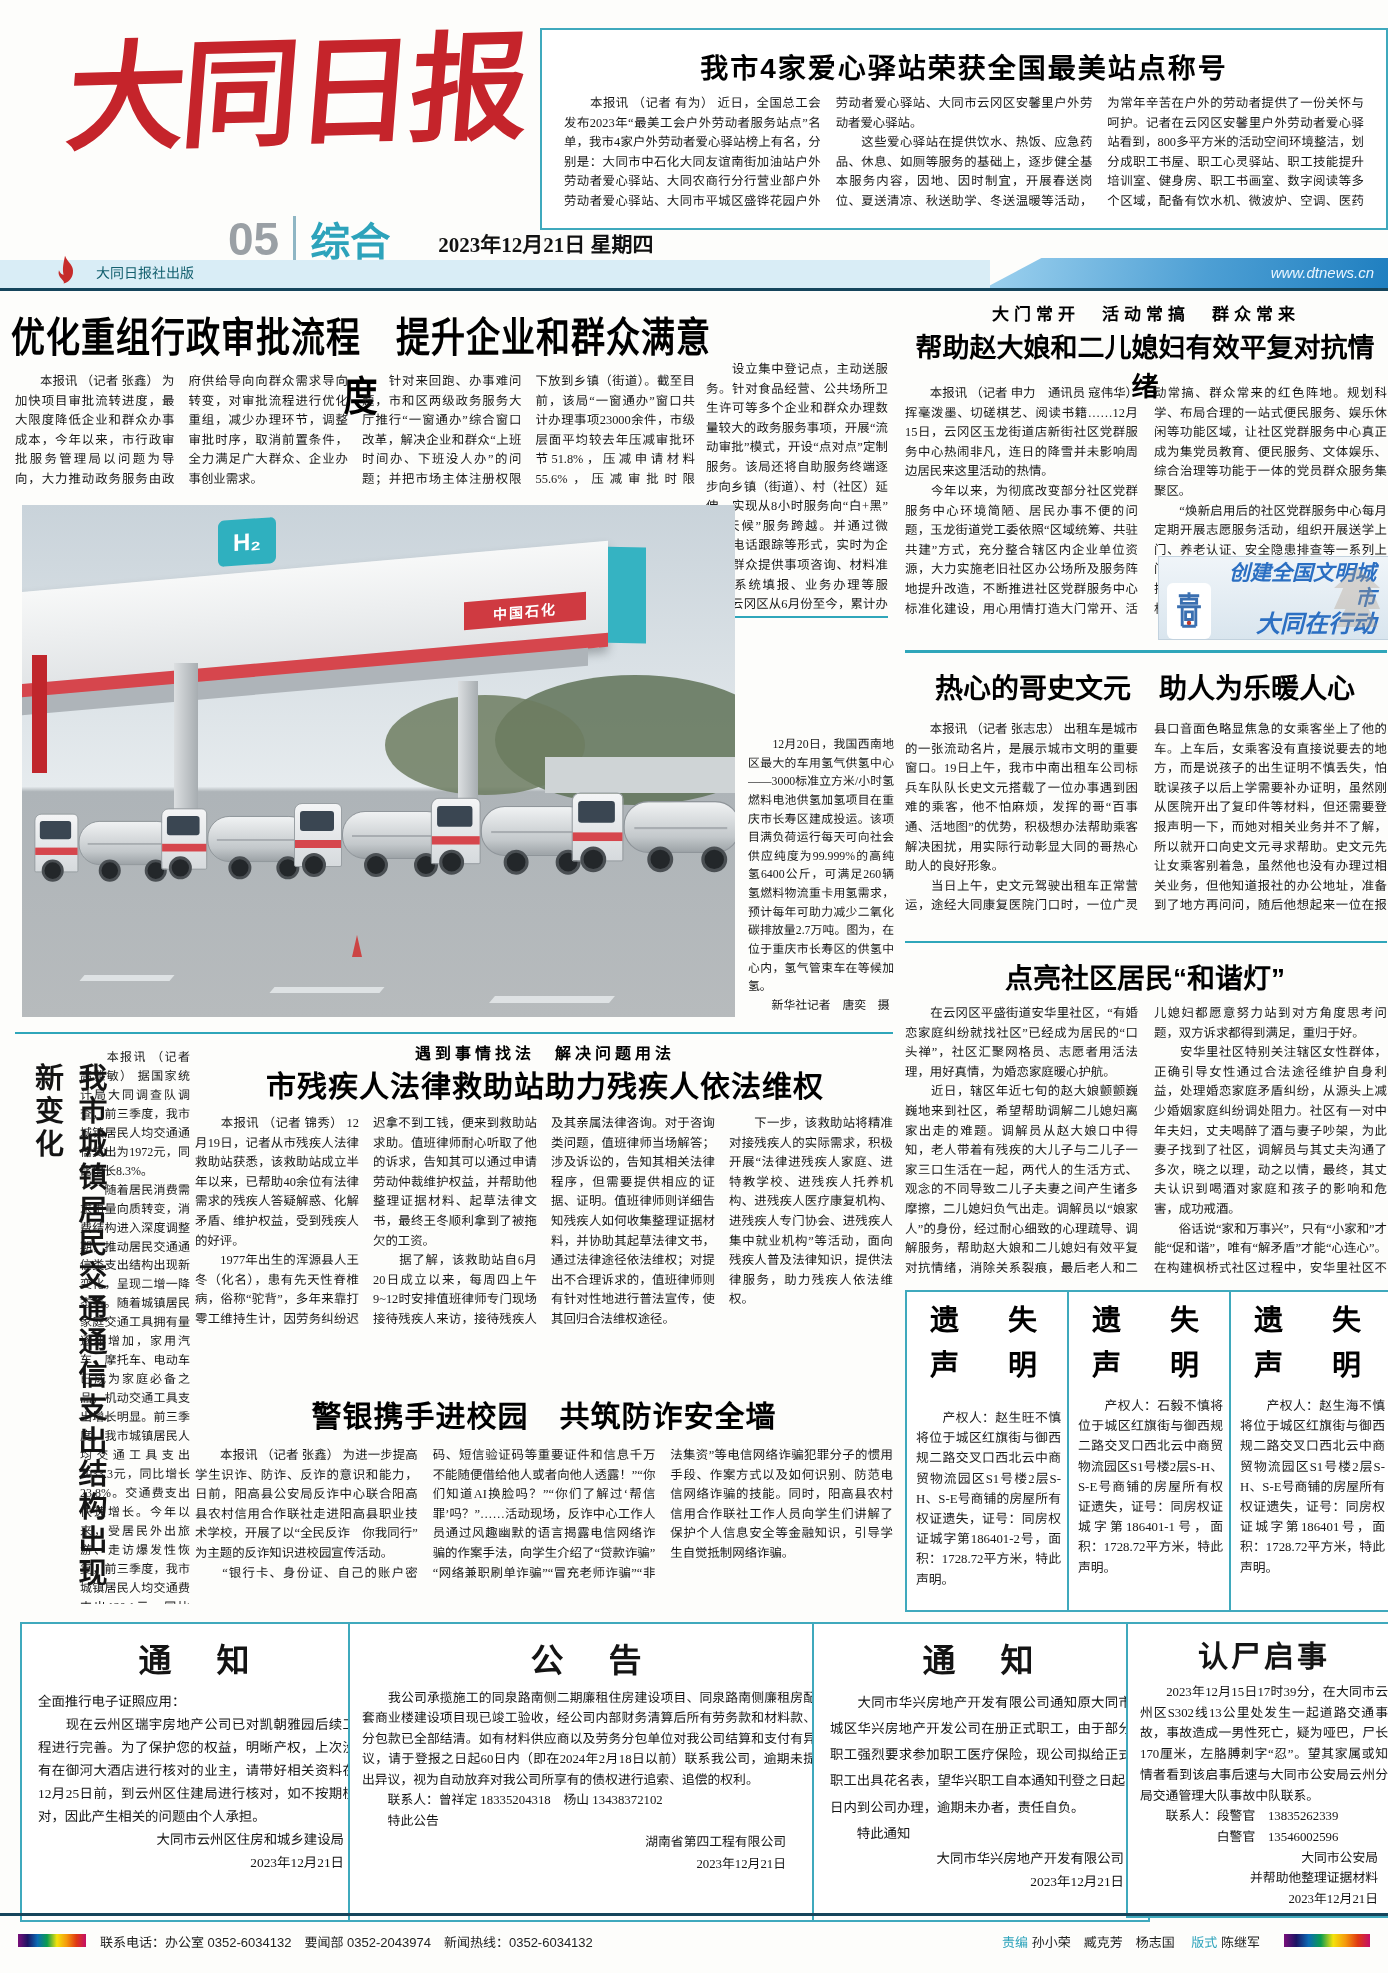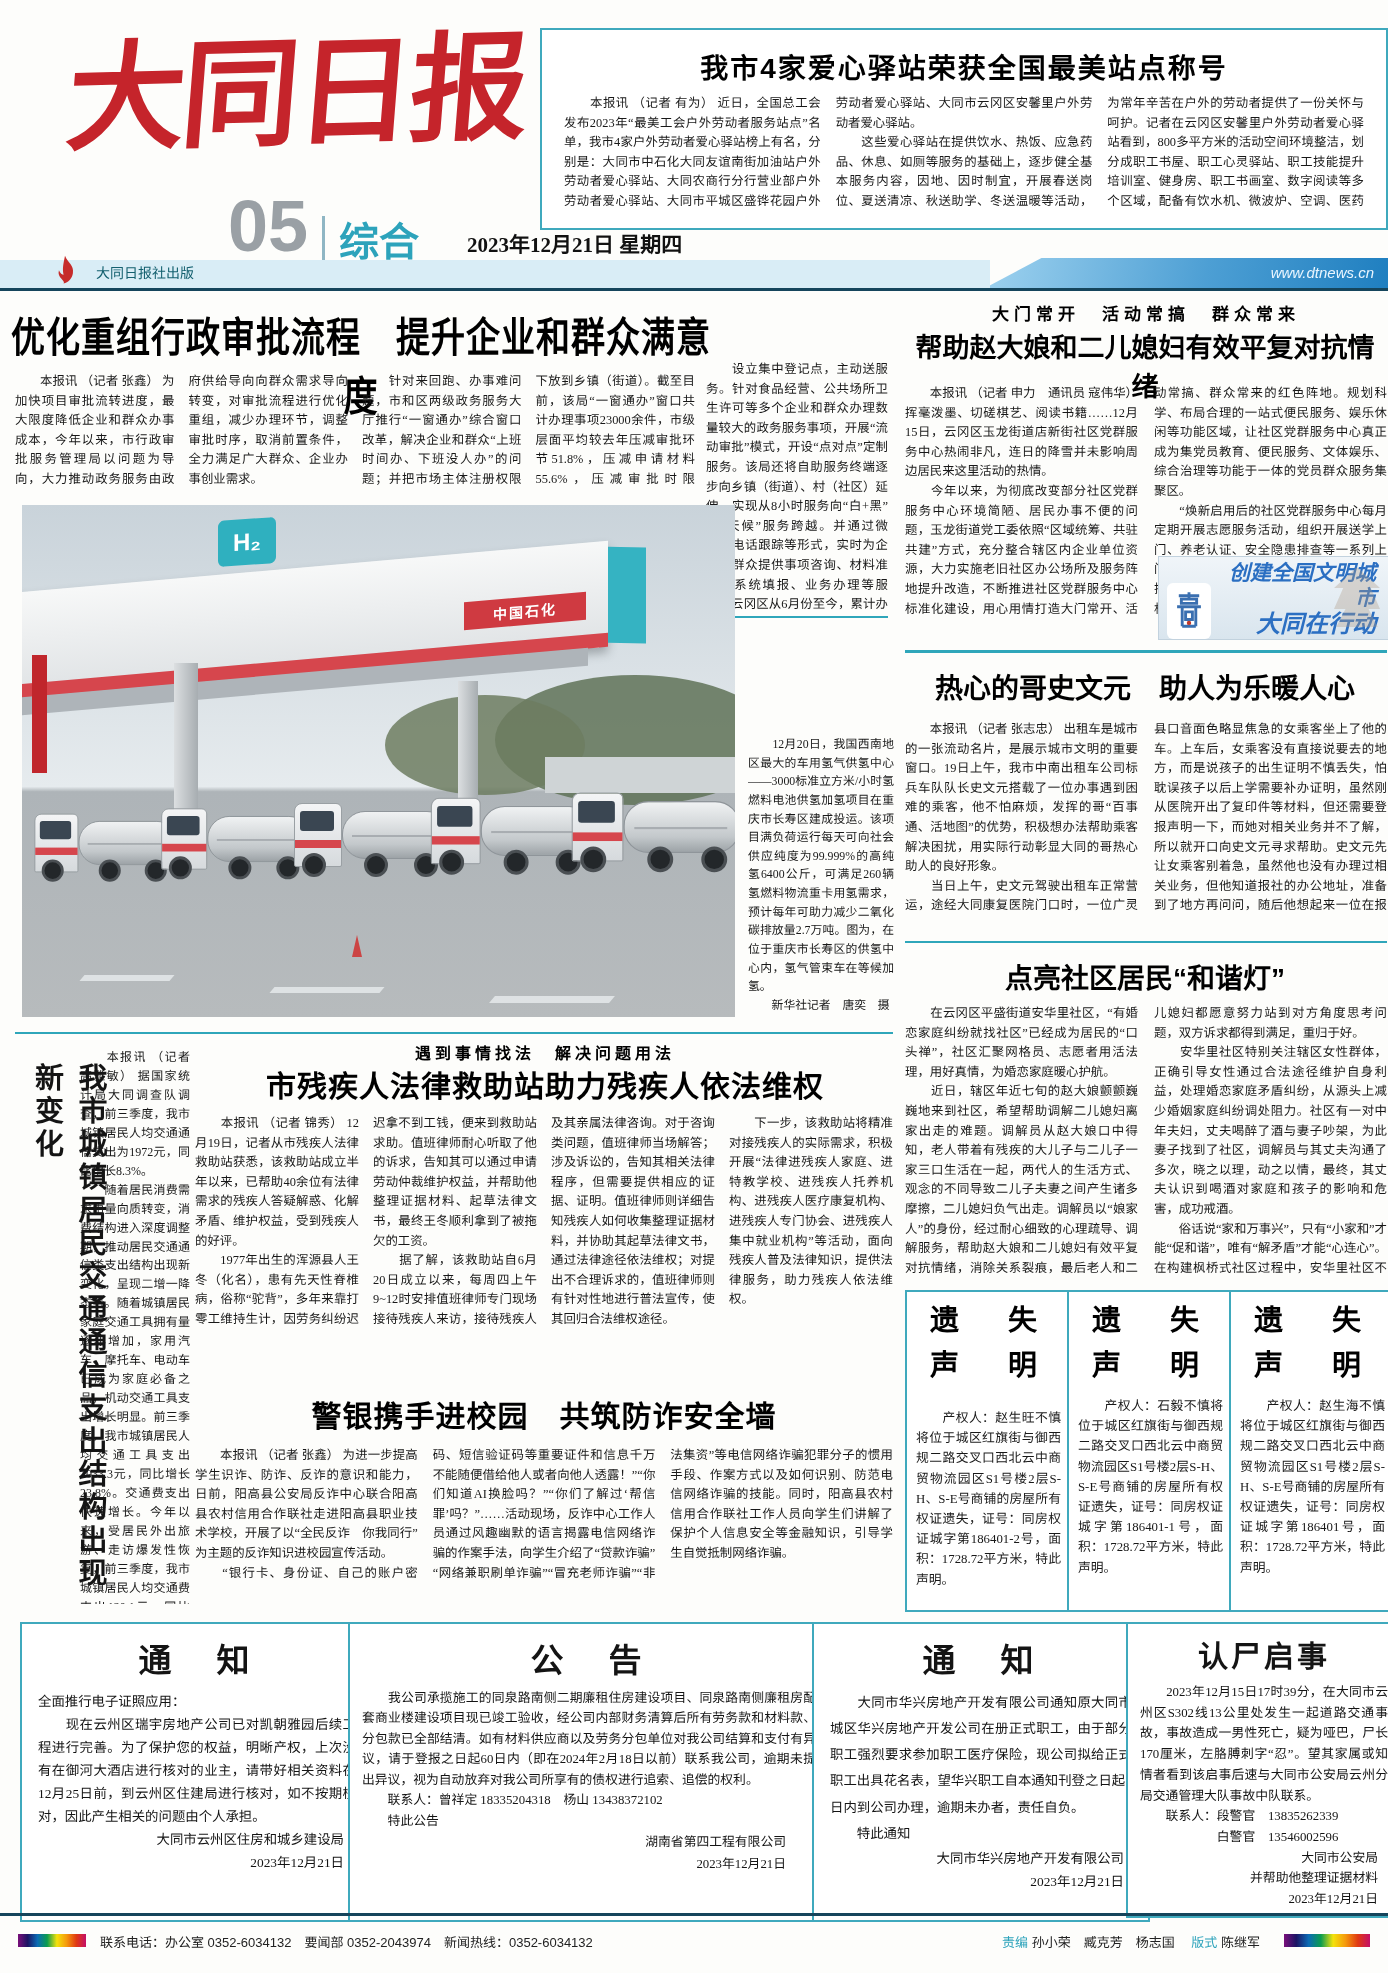--- a/index.html
+++ b/index.html
@@ -12,21 +12,21 @@
   .cols2{column-count:2;column-gap:16px;}
   .cols3{column-count:3;column-gap:15px;}
   .cols4{column-count:4;column-gap:14px;}
   .clip{overflow:hidden;}
   .teal-rule{background:#2fa6ba;height:2px;}
   .navy-rule{background:#15455c;}
   .box{border:2px solid #3fa9bd;background:#fff;}
   .center{text-align:center;}
   .masthead{font-size:118px;font-weight:900;color:#c5242b;letter-spacing:-4px;
             transform:skewX(-6deg) rotate(-1.5deg);line-height:1;}
-  .pageno{font-size:72px;font-weight:700;color:#9aa0a5;font-family:"Liberation Sans",sans-serif;line-height:1;}
+  .pageno{font-size:46px;font-weight:700;color:#9aa0a5;font-family:"Liberation Sans",sans-serif;line-height:1;}
   .section-name{font-size:40px;font-weight:700;color:#2da3bb;font-family:"Liberation Sans",sans-serif;line-height:1;}
   .date-txt{font-size:21px;font-weight:700;color:#111;}
   .strip{background:#d9edf6;}
   .strip-txt{font-size:14px;color:#14606f;line-height:28px;}
   .webband{background:linear-gradient(100deg,#9ed2ef 0%,#4d9fd4 55%,#1f7fc0 100%);
            clip-path:polygon(14% 0,100% 0,100% 100%,0 100%);}
   .web-txt{font-style:italic;color:#eaf6ff;font-size:15px;line-height:30px;text-align:right;padding-right:14px;
            font-family:"Liberation Sans",sans-serif;}
   .kicker{font-size:17px;letter-spacing:5px;}
   .vtitle{writing-mode:vertical-rl;font-size:29px;font-weight:900;letter-spacing:4px;

